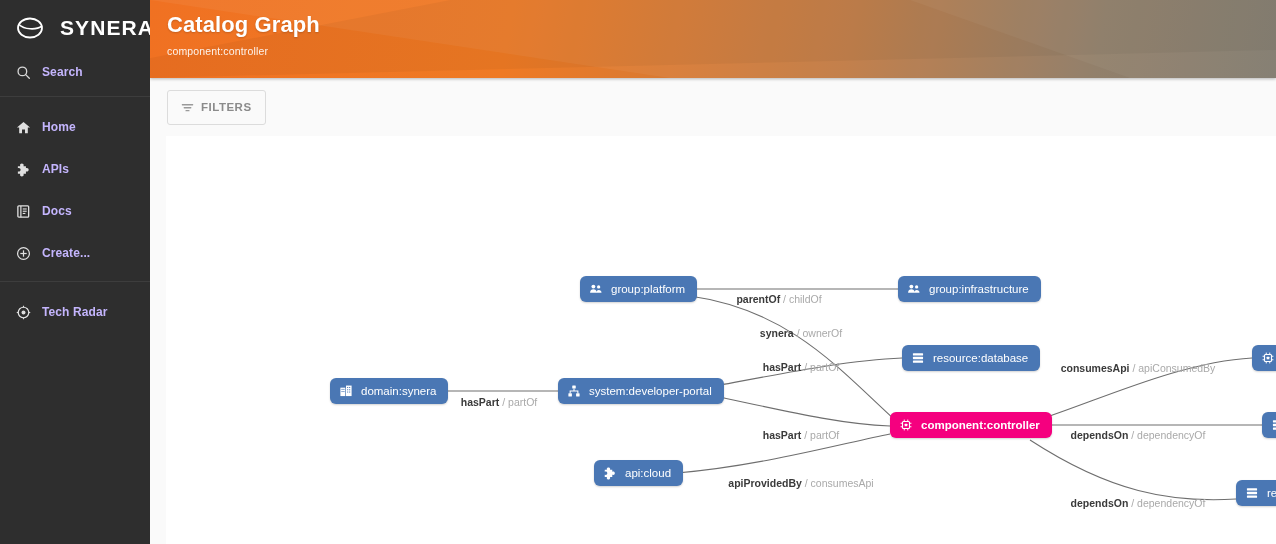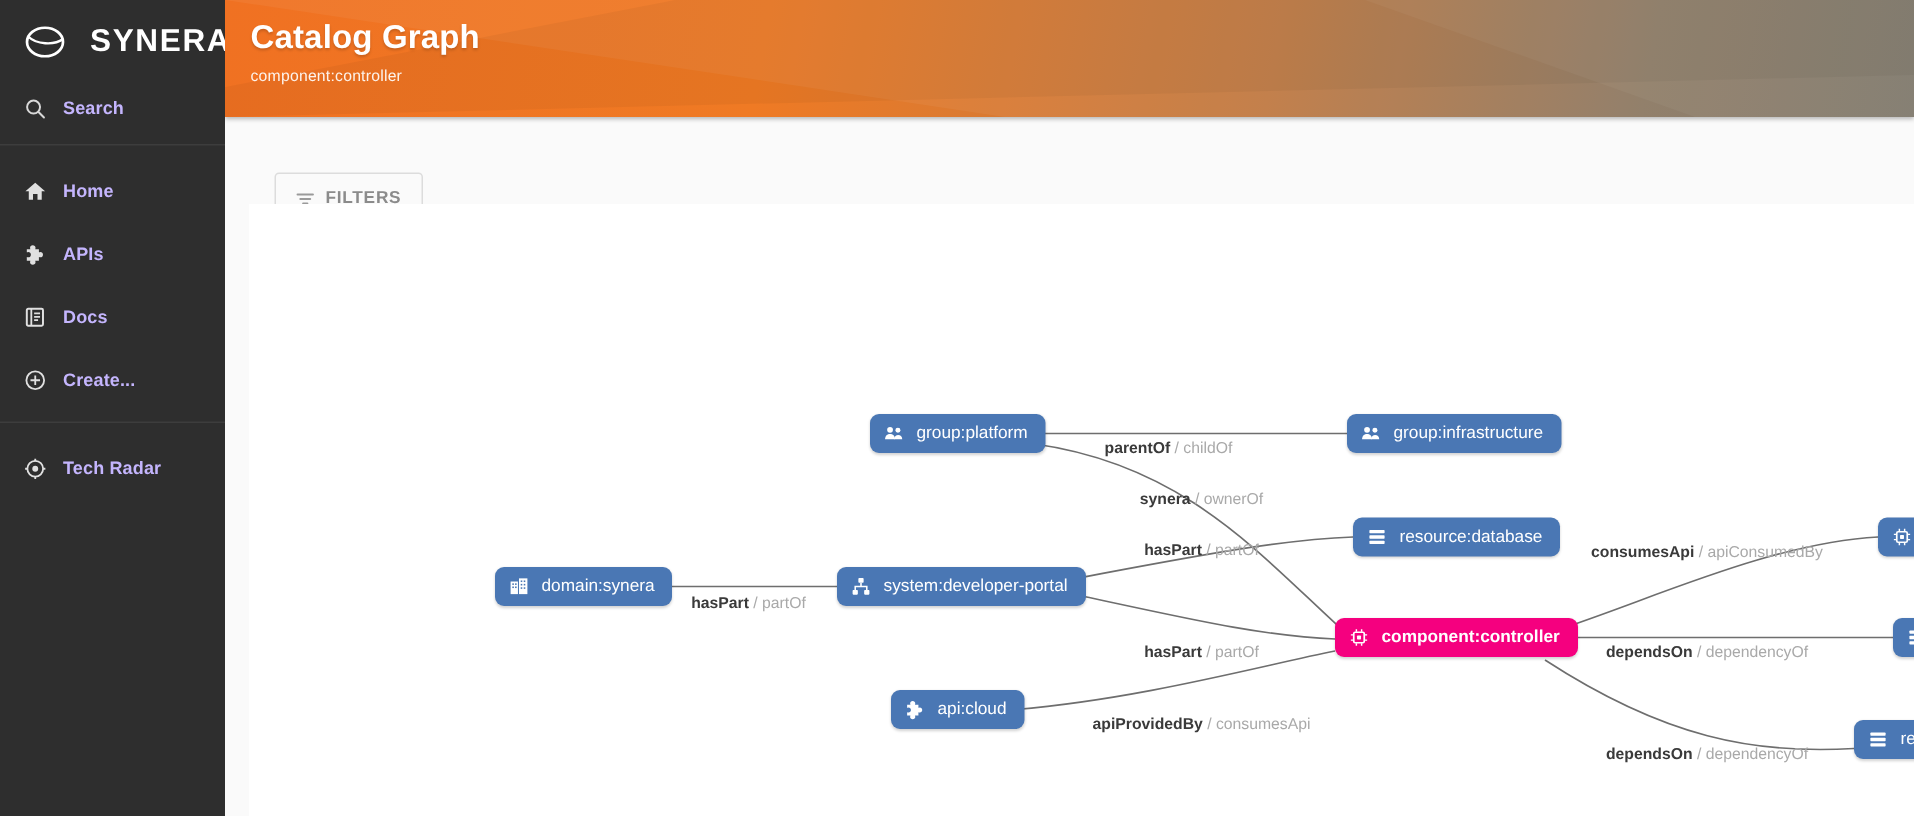--- a/index.html
+++ b/index.html
@@ -78,23 +78,22 @@
   }
   .page-subtitle {
     color: #fdf3ec;
     font-size: 10.5px;
     margin-top: 7px;
     letter-spacing: .15px;
   }
   .toolbar {
     height: 58px;
     display: flex; align-items: center;
-    padding-left: 33px;
+    padding-left: 17px;
     background: #fafafa;
-    margin-top: 25px;
   }
   .filters-btn {
     display: inline-flex; align-items: center; gap: 7px;
     height: 35px;
     padding: 0 13px;
     border: 1px solid #dcdcdc;
     border-radius: 3px;
     background: #fafafa;
     color: #8b8b8b;
     font-size: 11.5px;

